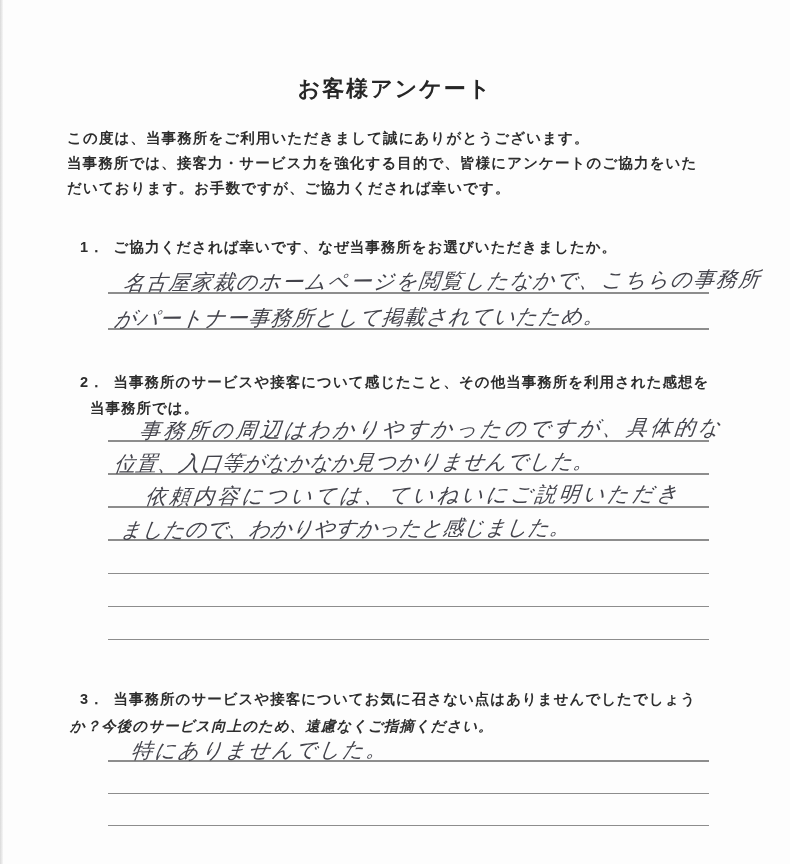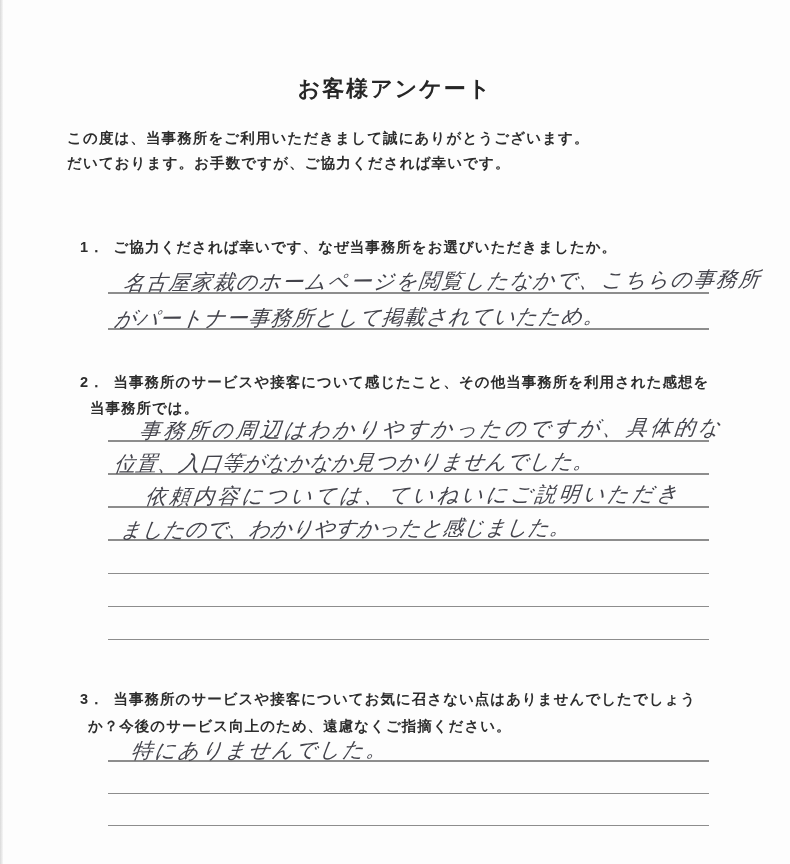--- a/index.html
+++ b/index.html
@@ -89,34 +89,35 @@
   .q1-head{top:238px;left:80px;}
   .q1-answers{top:258px;left:108px;width:601px;}
   .q1-answers .row{height:36px;}
 
   .q2-head1{top:373px;left:80px;}
   .q2-head2{top:399px;left:90px;}
   .q2-answers{top:409px;left:108px;width:601px;}
   .q2-answers .row{height:33px;}
 
   .q3-head1{top:690px;left:80px;}
-  .q3-head2{top:717px;left:88px;}
+  .q3-head2{top:717px;left:70px;font-style:italic;}
   .q3-answers{top:730px;left:108px;width:601px;}
   .q3-answers .row{height:32px;}
 </style>
 </head>
 <body>
 
 <div class="page">
   <div class="scan-edge"></div>
 
   <h1 class="doc-title">お客様アンケート</h1>
 
   <div class="intro">
     <p>この度は、当事務所をご利用いただきまして誠にありがとうございます。</p>
+    <p>当事務所では、接客力・サービス力を強化する目的で、皆様にアンケートのご協力をいた</p>
     <p>だいております。お手数ですが、ご協力くだされば幸いです。</p>
   </div>
 
   <div class="q-head q1-head">
     <span class="q-num">1．</span>
     <span class="q-text">ご協力くだされば幸いです、なぜ当事務所をお選びいただきましたか。</span>
   </div>
   <div class="answers q1-answers">
     <div class="row">
       <span class="hw" style="padding-left:14px;letter-spacing:1.5px">名古屋家裁のホームページを閲覧したなかで、こちらの事務所</span>

